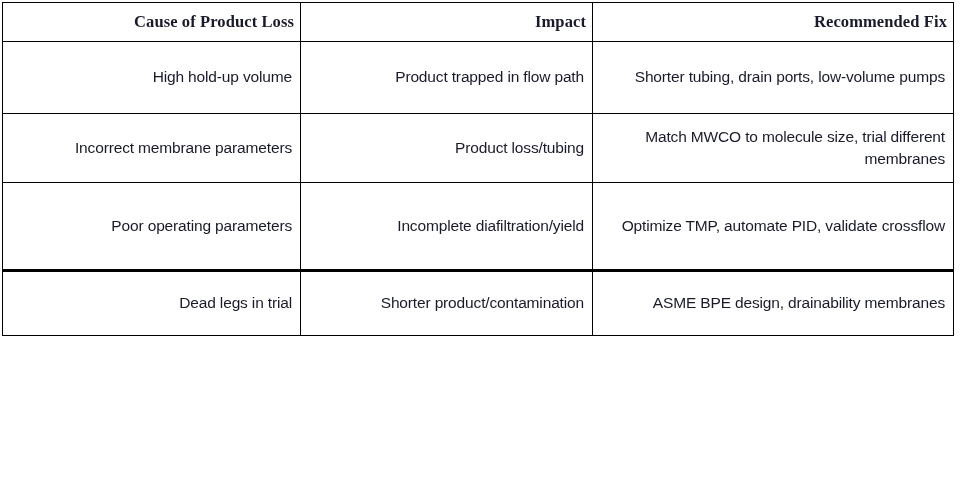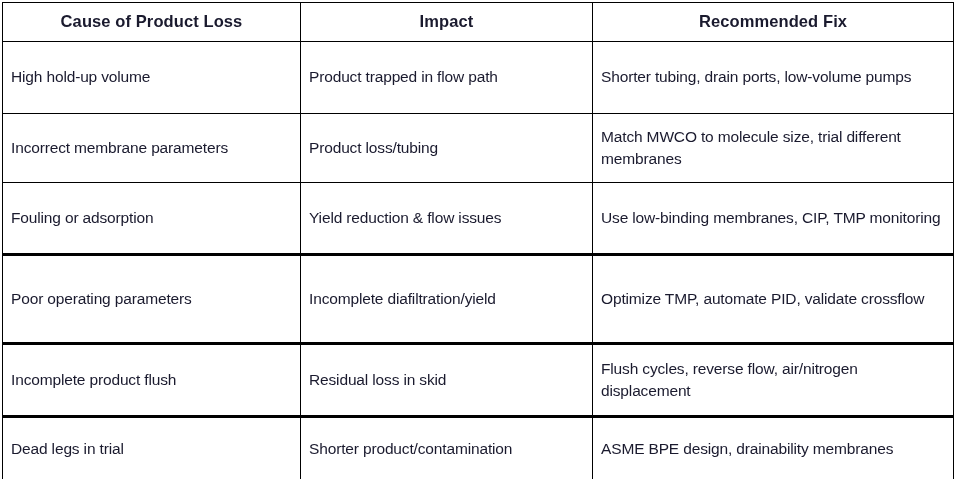--- a/index.html
+++ b/index.html
@@ -37,28 +37,30 @@
 
   table.loss-table th,
   table.loss-table td {
     border: 1px solid #000000;
     vertical-align: middle;
     padding: 0 8px;
     font-size: 15.5px;
     line-height: 1.45;
     letter-spacing: -0.15px;
     font-stretch: condensed;
+    text-align: right;
   }
 
   table.loss-table thead th {
     height: 38px;
     font-weight: bold;
     font-size: 16.5px;
     letter-spacing: 0.1px;
     padding: 0 6px;
+    font-family: Liberation Serif, serif;
   }
 
   
   tbody tr.r0 td { height: 71px; }
   tbody tr.r1 td { height: 68px; }
   tbody tr.r2 td { height: 70px; }
   tbody tr.r3 td { height: 86px; }
   tbody tr.r4 td { height: 70px; }
   tbody tr.r5 td { height: 63px; }
   tbody tr.heavy-bottom > td { border-bottom-width: 3px; }
@@ -98,51 +100,29 @@
         <td>
             <span class="cell-text">Incorrect membrane parameters</span>
           </td>
         <td>
             <span class="cell-text">Product loss/tubing</span>
           </td>
         <td>
             <span class="cell-text">Match MWCO to molecule size, trial different membranes</span>
           </td>
       </tr>
-      <tr class="r2 heavy-bottom">
-        <td>
-            <span class="cell-text">Fouling or adsorption</span>
-          </td>
-        <td>
-            <span class="cell-text">Yield reduction &amp; flow issues</span>
-          </td>
-        <td>
-            <span class="cell-text">Use low-binding membranes, CIP, TMP monitoring</span>
-          </td>
-      </tr>
       <tr class="r3 heavy-bottom">
         <td>
             <span class="cell-text">Poor operating parameters</span>
           </td>
         <td>
             <span class="cell-text">Incomplete diafiltration/yield</span>
           </td>
         <td>
             <span class="cell-text">Optimize TMP, automate PID, validate crossflow</span>
-          </td>
-      </tr>
-      <tr class="r4 heavy-bottom">
-        <td>
-            <span class="cell-text">Incomplete product flush</span>
-          </td>
-        <td>
-            <span class="cell-text">Residual loss in skid</span>
-          </td>
-        <td>
-            <span class="cell-text">Flush cycles, reverse flow, air/nitrogen displacement</span>
           </td>
       </tr>
       <tr class="r5">
         <td>
             <span class="cell-text">Dead legs in trial</span>
           </td>
         <td>
             <span class="cell-text">Shorter product/contamination</span>
           </td>
         <td>

